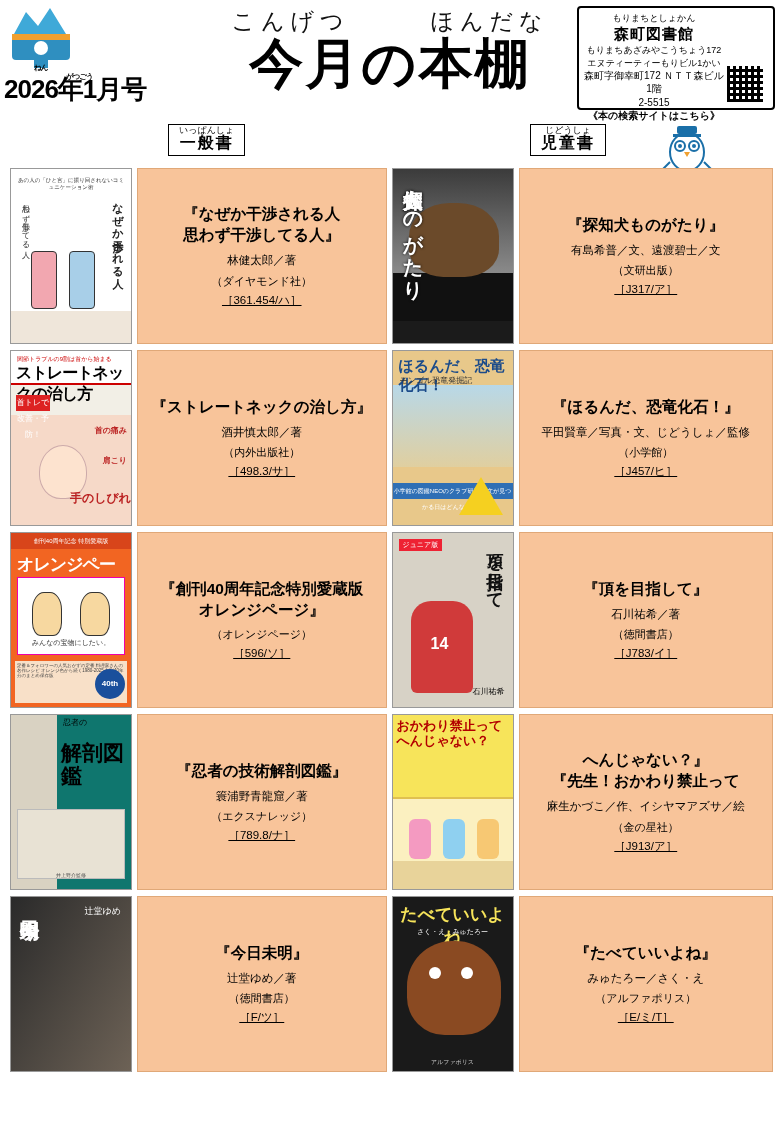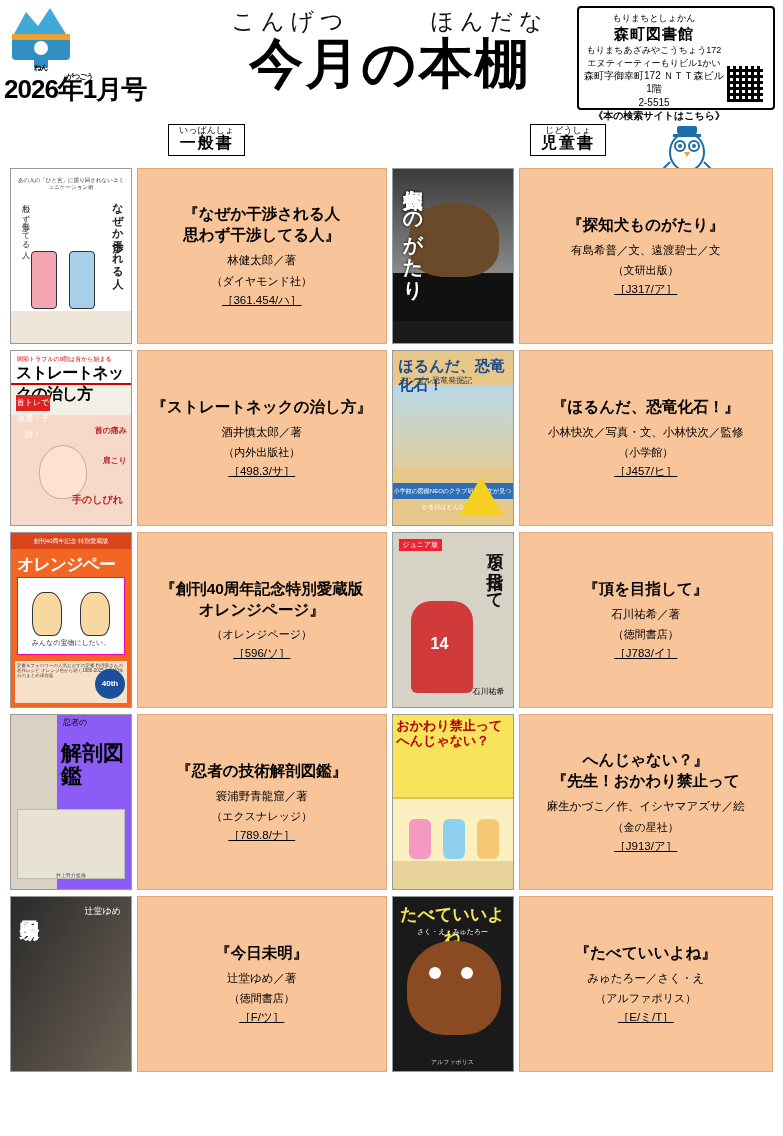--- a/index.html
+++ b/index.html
@@ -36,21 +36,21 @@
   }
   .libbox {
     position: absolute; right: 8px; top: 6px; width: 198px; height: 104px;
     border: 2px solid #000; border-radius: 4px; padding: 4px 4px 2px 4px;
     text-align: center; font-size: 9px; line-height: 1.35;
   }
   .libbox .ln1 { font-size: 9px; }
   .libbox .ln2 { font-size: 15px; font-weight: bold; letter-spacing: 1px; }
   .libbox .ln3 { font-size: 9px; }
   .libbox .ln4 { font-size: 10px; }
-  .libbox .ln5 { font-size: 10px; font-weight: bold; text-align: right; }
+  .libbox .ln5 { font-size: 10px; font-weight: bold; }
   .qr {
     position: absolute; right: 8px; bottom: 4px; width: 40px; height: 40px;
     background:
       repeating-linear-gradient(90deg,#000 0 3px,#fff 3px 6px),
       repeating-linear-gradient(0deg,#000 0 3px,#fff 3px 6px);
     background-blend-mode: multiply;
     border: 2px solid #fff;
   }
   .libbox .textwrap { padding-right: 44px; }
 
@@ -99,33 +99,33 @@
 
   .c2 { background:#f2efe6; }
   .c2 .band { position:absolute; left:0; right:0; top:0; height:34px; background:#fff; border-bottom:2px solid #c00;}
   .c2 .t { position:absolute; left:5px; top:12px; font-size:16px; font-weight:bold; letter-spacing:-1px;}
   .c2 .sub { position:absolute; left:6px; top:4px; font-size:6px; color:#c00;}
   .c2 .red { position:absolute; left:5px; top:44px; width:34px; height:16px; background:#d22; color:#fff; font-size:8px; text-align:center; line-height:16px;}
   .c2 .body { position:absolute; left:0; right:0; bottom:0; height:110px; background:#f6d9c8;}
   .c2 .face { position:absolute; left:28px; bottom:26px; width:48px; height:54px; background:#fde3cf; border:1px solid #caa; border-radius:50% 50% 45% 45%;}
   .c2 .tag { position:absolute; right:4px; top:74px; font-size:8px; color:#b22; font-weight:bold;}
   .c2 .tag2 { position:absolute; right:4px; top:104px; font-size:8px; color:#b22; font-weight:bold;}
-  .c2 .tag3 { position:absolute; right:8px; bottom:18px; font-size:10px; color:#b22; font-weight:bold;}
+  .c2 .tag3 { position:absolute; right:0; bottom:18px; font-size:12px; color:#b22; font-weight:bold;}
 
   .c3 { background:#f26522; }
   .c3 .top { position:absolute; left:0; right:0; top:0; height:16px; background:#d8451a; color:#fff; font-size:6px; text-align:center; line-height:16px;}
   .c3 .logo { position:absolute; left:6px; top:20px; font-size:17px; font-weight:bold; color:#fff; letter-spacing:-1px;}
   .c3 .panel { position:absolute; left:6px; right:6px; top:44px; height:78px; background:#fff; border:1px solid #e0a;}
   .c3 .p-t { position:absolute; left:0; right:0; bottom:6px; text-align:center; font-size:7px; color:#333;}
   .c3 .k1,.c3 .k2 { position:absolute; top:14px; width:30px; height:44px; background:#f7d8a0; border-radius:40% 40% 30% 30%; border:1px solid #333;}
   .c3 .k1{ left:14px;} .c3 .k2{ right:14px;}
   .c3 .foot { position:absolute; left:4px; right:4px; bottom:4px; height:42px; background:#f8e0c8; font-size:4.5px; color:#444; padding:2px;}
   .c3 .badge { position:absolute; right:6px; bottom:8px; width:30px; height:30px; border-radius:50%; background:#1a4f9c; color:#fff; font-size:8px; text-align:center; line-height:30px; font-weight:bold;}
 
-  .c4 { background:#8b5cf6; }
+  .c4 { background:#0f766e; }
   .c4 .lft { position:absolute; left:0; top:0; width:46px; bottom:0; background:#d9d2c2;}
   .c4 .ttl { position:absolute; left:50px; top:26px; font-size:21px; font-weight:bold; line-height:1.1;}
   .c4 .sm { position:absolute; left:52px; top:2px; font-size:8px;}
   .c4 .ill { position:absolute; left:6px; bottom:10px; right:6px; height:70px; border:1px solid #bbb; background:#e8e2d4;}
   .c4 .cap { position:absolute; left:0; right:0; bottom:0; font-size:5px; text-align:center; color:#555;}
 
   .c6 { background:#111; }
   .c6 .sky { position:absolute; left:0; right:0; top:0; height:104px; background:linear-gradient(180deg,#3b3b3b,#8a8a8a);}
   .c6 .dog { position:absolute; left:16px; top:34px; width:90px; height:74px; background:#6b4a2a; border-radius:45% 45% 38% 38%;}
   .c6 .tt { position:absolute; left:8px; top:6px; writing-mode: vertical-rl; font-size:20px; font-weight:bold; color:#fff; text-shadow:0 0 3px #000;}
@@ -296,21 +296,21 @@
       <div class="col">
         <div class="cover c7">
           <div class="sky"></div>
           <div class="ttl">ほるんだ、恐竜化石！</div>
           <div class="sub">モンゴル恐竜発掘記</div>
           <div class="band">小学館の図鑑NEOのクラブ研究 本文が見つかる日はどんな発見？</div>
           <div class="sign"></div>
         </div>
         <div class="info">
           <div class="bk-title">『ほるんだ、恐竜化石！』</div>
-          <div class="bk-author">小林快次／写真・文、小林快次／監修</div>
+          <div class="bk-author">平田賢章／写真・文、じどうしょ／監修</div>
           <div class="bk-pub">（小学館）</div>
           <div class="bk-call">［J457/ヒ］</div>
         </div>
       </div>
     </div>
 
     <div class="row">
       <div class="col left">
         <div class="cover c3">
           <div class="top">創刊40周年記念 特別愛蔵版</div>

